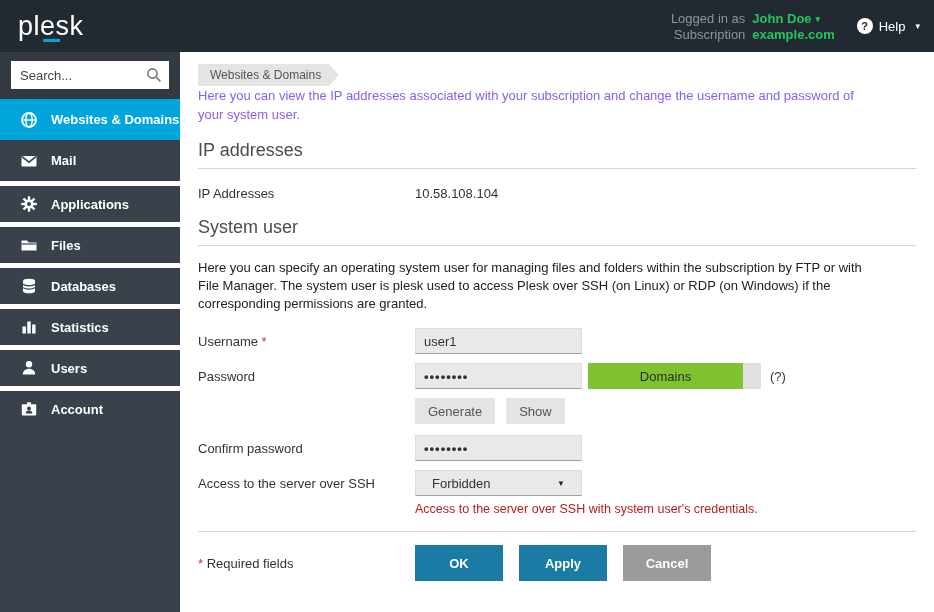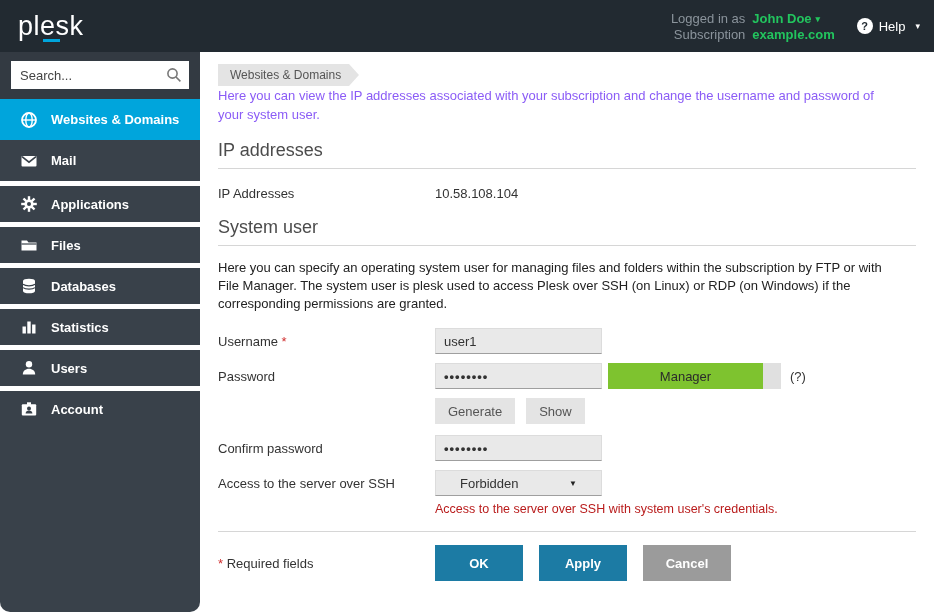--- a/index.html
+++ b/index.html
@@ -24,21 +24,21 @@
   .help { display:flex; align-items:center; gap:6px; cursor:pointer; color:#fff; }
   .help-icon {
     width:16px; height:16px; border-radius:50%; background:#fff; color:#222a31;
     font-weight:bold; font-size:11px; line-height:16px; text-align:center; display:inline-block;
   }
 
   
   .app-body { display:flex; height:560px; }
 
   
-  .sidebar { width:200px; background:#39414a; flex-shrink:0; display:flex; flex-direction:column;border-radius:10px; }
+  .sidebar { width:180px; background:#39414a; flex-shrink:0; display:flex; flex-direction:column; }
   .search-wrap { background:#333a42; padding:9px 11px 10px; position:relative; }
   .search-input {
     width:100%; height:28px; border:none; background:#fff; padding:0 30px 0 9px;
     font-family:"Liberation Sans", sans-serif; font-size:13px; color:#333; outline:none;
   }
   .search-input::placeholder { color:#444; opacity:1; }
   .search-icon { position:absolute; right:18px; top:15px; }
   .nav-item {
     height:41px; display:flex; align-items:center; padding-left:20px;
     color:#fff; font-size:13px; font-weight:bold; cursor:pointer;
@@ -81,21 +81,21 @@
     width:155px; background:#7ec32f; color:#2b2b2b;
     display:flex; align-items:center; justify-content:center; font-size:13px;
   }
   .strength-help { margin-left:9px; color:#333; cursor:pointer; }
   .btn-small {
     height:26px; padding:0 13px; margin-right:11px; background:#e4e4e4; border:none;
     font-family:"Liberation Sans", sans-serif; font-size:13px; color:#555; cursor:pointer;
   }
   .select-box {
     width:167px; height:26px; background:#e9e9e9; border:1px solid #dcdcdc; border-bottom:1px solid #9f9f9f;
-    padding:0 24px; display:flex; align-items:center; justify-content:space-between;
+    padding:0 16px; display:flex; align-items:center; justify-content:space-between;
     color:#333; cursor:pointer;
   }
   .select-caret { font-size:8px; color:#222; }
   .hint { color:#b91c1c; font-size:12.5px; }
   .divider { border:none; border-top:1px solid #d6d6d6; margin:15px 0 0; }
   .footer-row { display:flex; align-items:center; margin-top:13px; }
   .footer-note { width:217px; color:#333; }
   .btn {
     height:36px; min-width:88px; padding:0 20px; margin-right:16px; border:none;
     font-family:"Liberation Sans", sans-serif; font-size:13px; font-weight:bold; color:#fff; cursor:pointer;
@@ -230,21 +230,21 @@
 
     <div class="form-row">
       <span class="form-label"><span>Username</span> <span class="req">*</span></span>
       <input class="text-input" type="text" value="user1" style="">
     </div>
 
     <div class="form-row">
       <span class="form-label">Password</span>
       <input class="text-input pw" type="text" value="••••••••" style="">
       <div class="strength-meter">
-        <div class="strength-fill">Manager</div>
+        <div class="strength-fill">Domains</div>
       </div>
       <span class="strength-help">(?)</span>
     </div>
 
     <div class="form-row" style="margin-bottom:11px;">
       <span class="form-label"></span>
       <button class="btn-small">Generate</button>
       <button class="btn-small">Show</button>
     </div>
 

